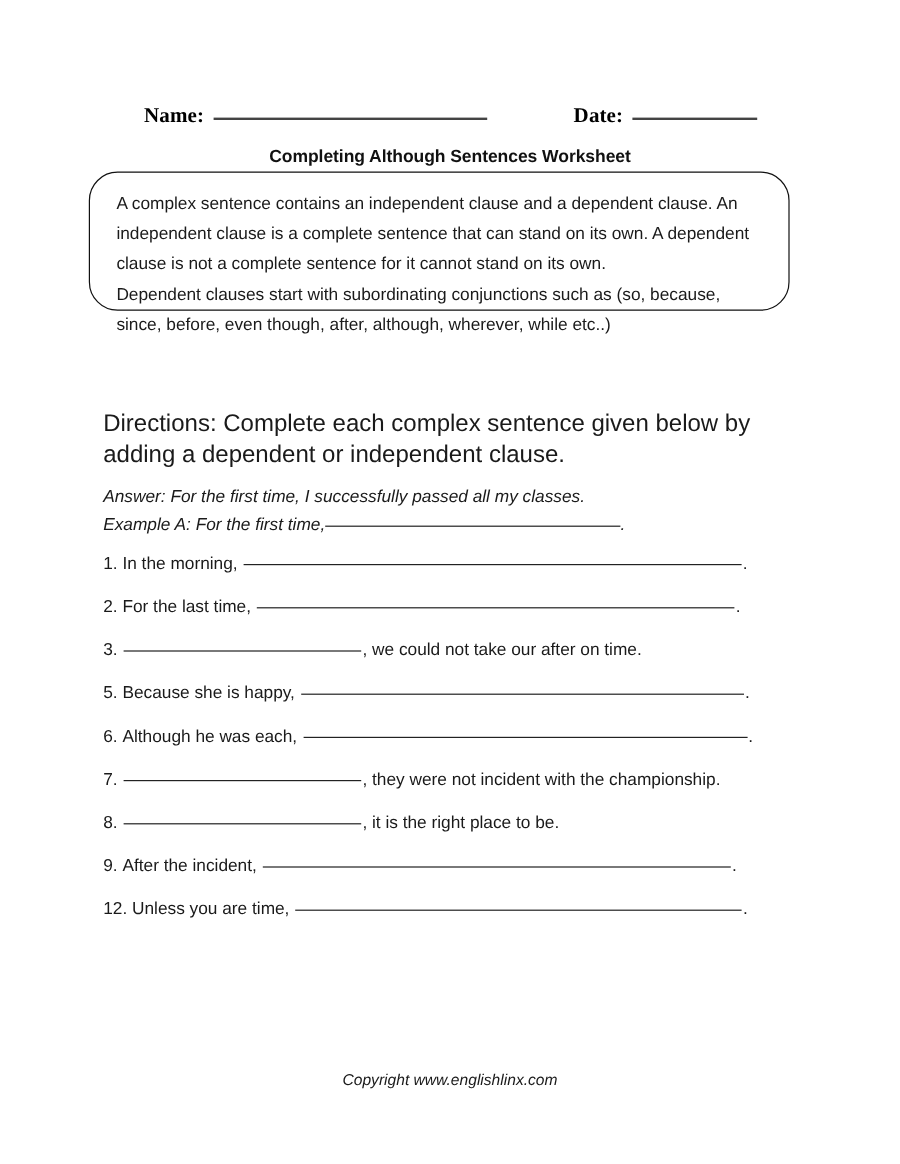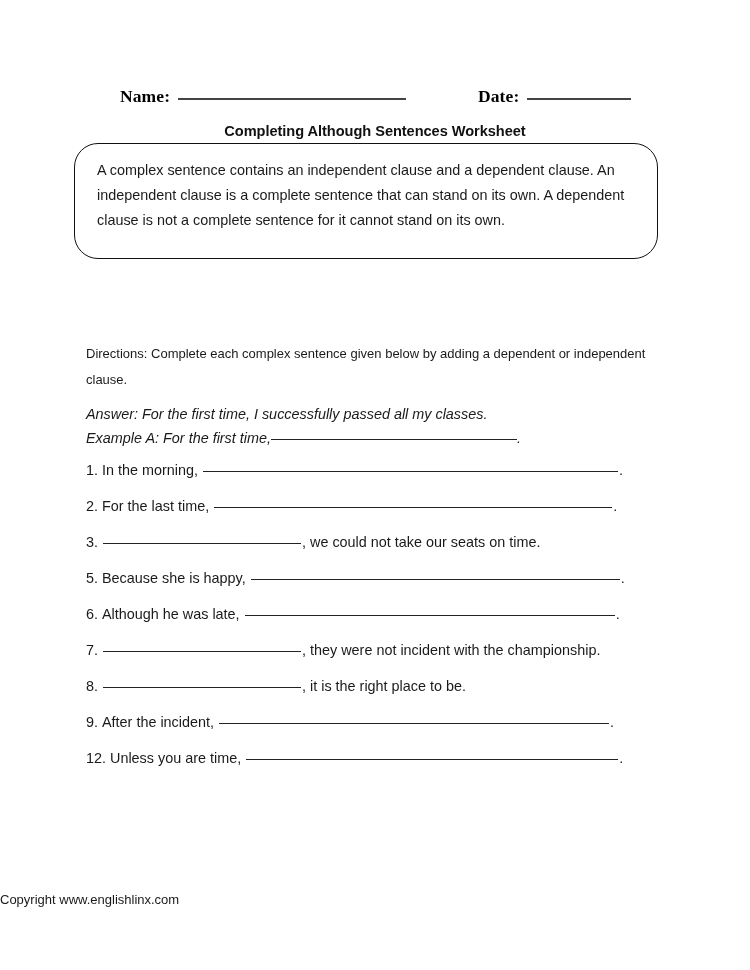--- a/index.html
+++ b/index.html
@@ -83,21 +83,21 @@
     line-height: 25.2px;
     color: #1a1a1a;
   }
 
   
   .directions {
     position: absolute;
     left: 86px;
     top: 341px;
     width: 580px;
-    font-size: 13px;
+    font-size: 20px;
     line-height: 25.5px;
     color: #1a1a1a;
   }
 
   
   .example-block {
     position: absolute;
     left: 86px;
     top: 402px;
     width: 600px;
@@ -143,23 +143,24 @@
     margin: 0 1px;
   }
 
   
   .copyright {
     position: absolute;
     left: 0;
     top: 892px;
     width: 750px;
     box-sizing: border-box;
-    text-align: left;
+    text-align: center;
     font-size: 13px;
     color: #1a1a1a;
+    font-style: italic;
   }
 </style>
 </head>
 <body>
 
 <div class="page">
 
   <div class="header-row">
     <div class="field field-name">
       <span class="field-label">Name:</span>
@@ -168,37 +169,38 @@
     <div class="field field-date">
       <span class="field-label">Date:</span>
       <span class="field-rule rule-date"></span>
     </div>
   </div>
 
   <div class="worksheet-title">Completing Although Sentences Worksheet</div>
 
   <div class="definition-box">
     <p>A complex sentence contains an independent clause and a dependent clause. An independent clause is a complete sentence that can stand on its own. A dependent clause is not a complete sentence for it cannot stand on its own.</p>
+    <p>Dependent clauses start with subordinating conjunctions such as (so, because, since, before, even though, after, although, wherever, while etc..)</p>
   </div>
 
   <div class="directions">Directions: Complete each complex sentence given below by adding a dependent or independent clause.</div>
 
   <div class="example-block">
     <span class="example-line">Answer: For the first time, I successfully passed all my classes.</span>
     <span class="example-line">
       <span>Example A: For the first time,</span><span class="example-blank"></span><span>.</span>
     </span>
   </div>
 
   <div class="exercises">
       <div class="exercise-item"><span class="num">1.</span><span class="prefix">In the morning,</span> <span class="ex-blank" style="width: 415px;"></span><span class="suffix">.</span></div>
       <div class="exercise-item"><span class="num">2.</span><span class="prefix">For the last time,</span> <span class="ex-blank" style="width: 398px;"></span><span class="suffix">.</span></div>
-      <div class="exercise-item"><span class="num">3.</span><span class="ex-blank" style="width: 198px;"></span><span class="suffix">, we could not take our seats on time.</span></div>
+      <div class="exercise-item"><span class="num">3.</span><span class="ex-blank" style="width: 198px;"></span><span class="suffix">, we could not take our after on time.</span></div>
       <div class="exercise-item"><span class="num">5.</span><span class="prefix">Because she is happy,</span> <span class="ex-blank" style="width: 369px;"></span><span class="suffix">.</span></div>
-      <div class="exercise-item"><span class="num">6.</span><span class="prefix">Although he was late,</span> <span class="ex-blank" style="width: 370px;"></span><span class="suffix">.</span></div>
+      <div class="exercise-item"><span class="num">6.</span><span class="prefix">Although he was each,</span> <span class="ex-blank" style="width: 370px;"></span><span class="suffix">.</span></div>
       <div class="exercise-item"><span class="num">7.</span><span class="ex-blank" style="width: 198px;"></span><span class="suffix">, they were not incident with the championship.</span></div>
       <div class="exercise-item"><span class="num">8.</span><span class="ex-blank" style="width: 198px;"></span><span class="suffix">, it is the right place to be.</span></div>
       <div class="exercise-item"><span class="num">9.</span><span class="prefix">After the incident,</span> <span class="ex-blank" style="width: 390px;"></span><span class="suffix">.</span></div>
       <div class="exercise-item"><span class="num">12.</span><span class="prefix">Unless you are time,</span> <span class="ex-blank" style="width: 372px;"></span><span class="suffix">.</span></div>
     </div>
 
   <div class="copyright">Copyright www.englishlinx.com</div>
 
 </div>
 

